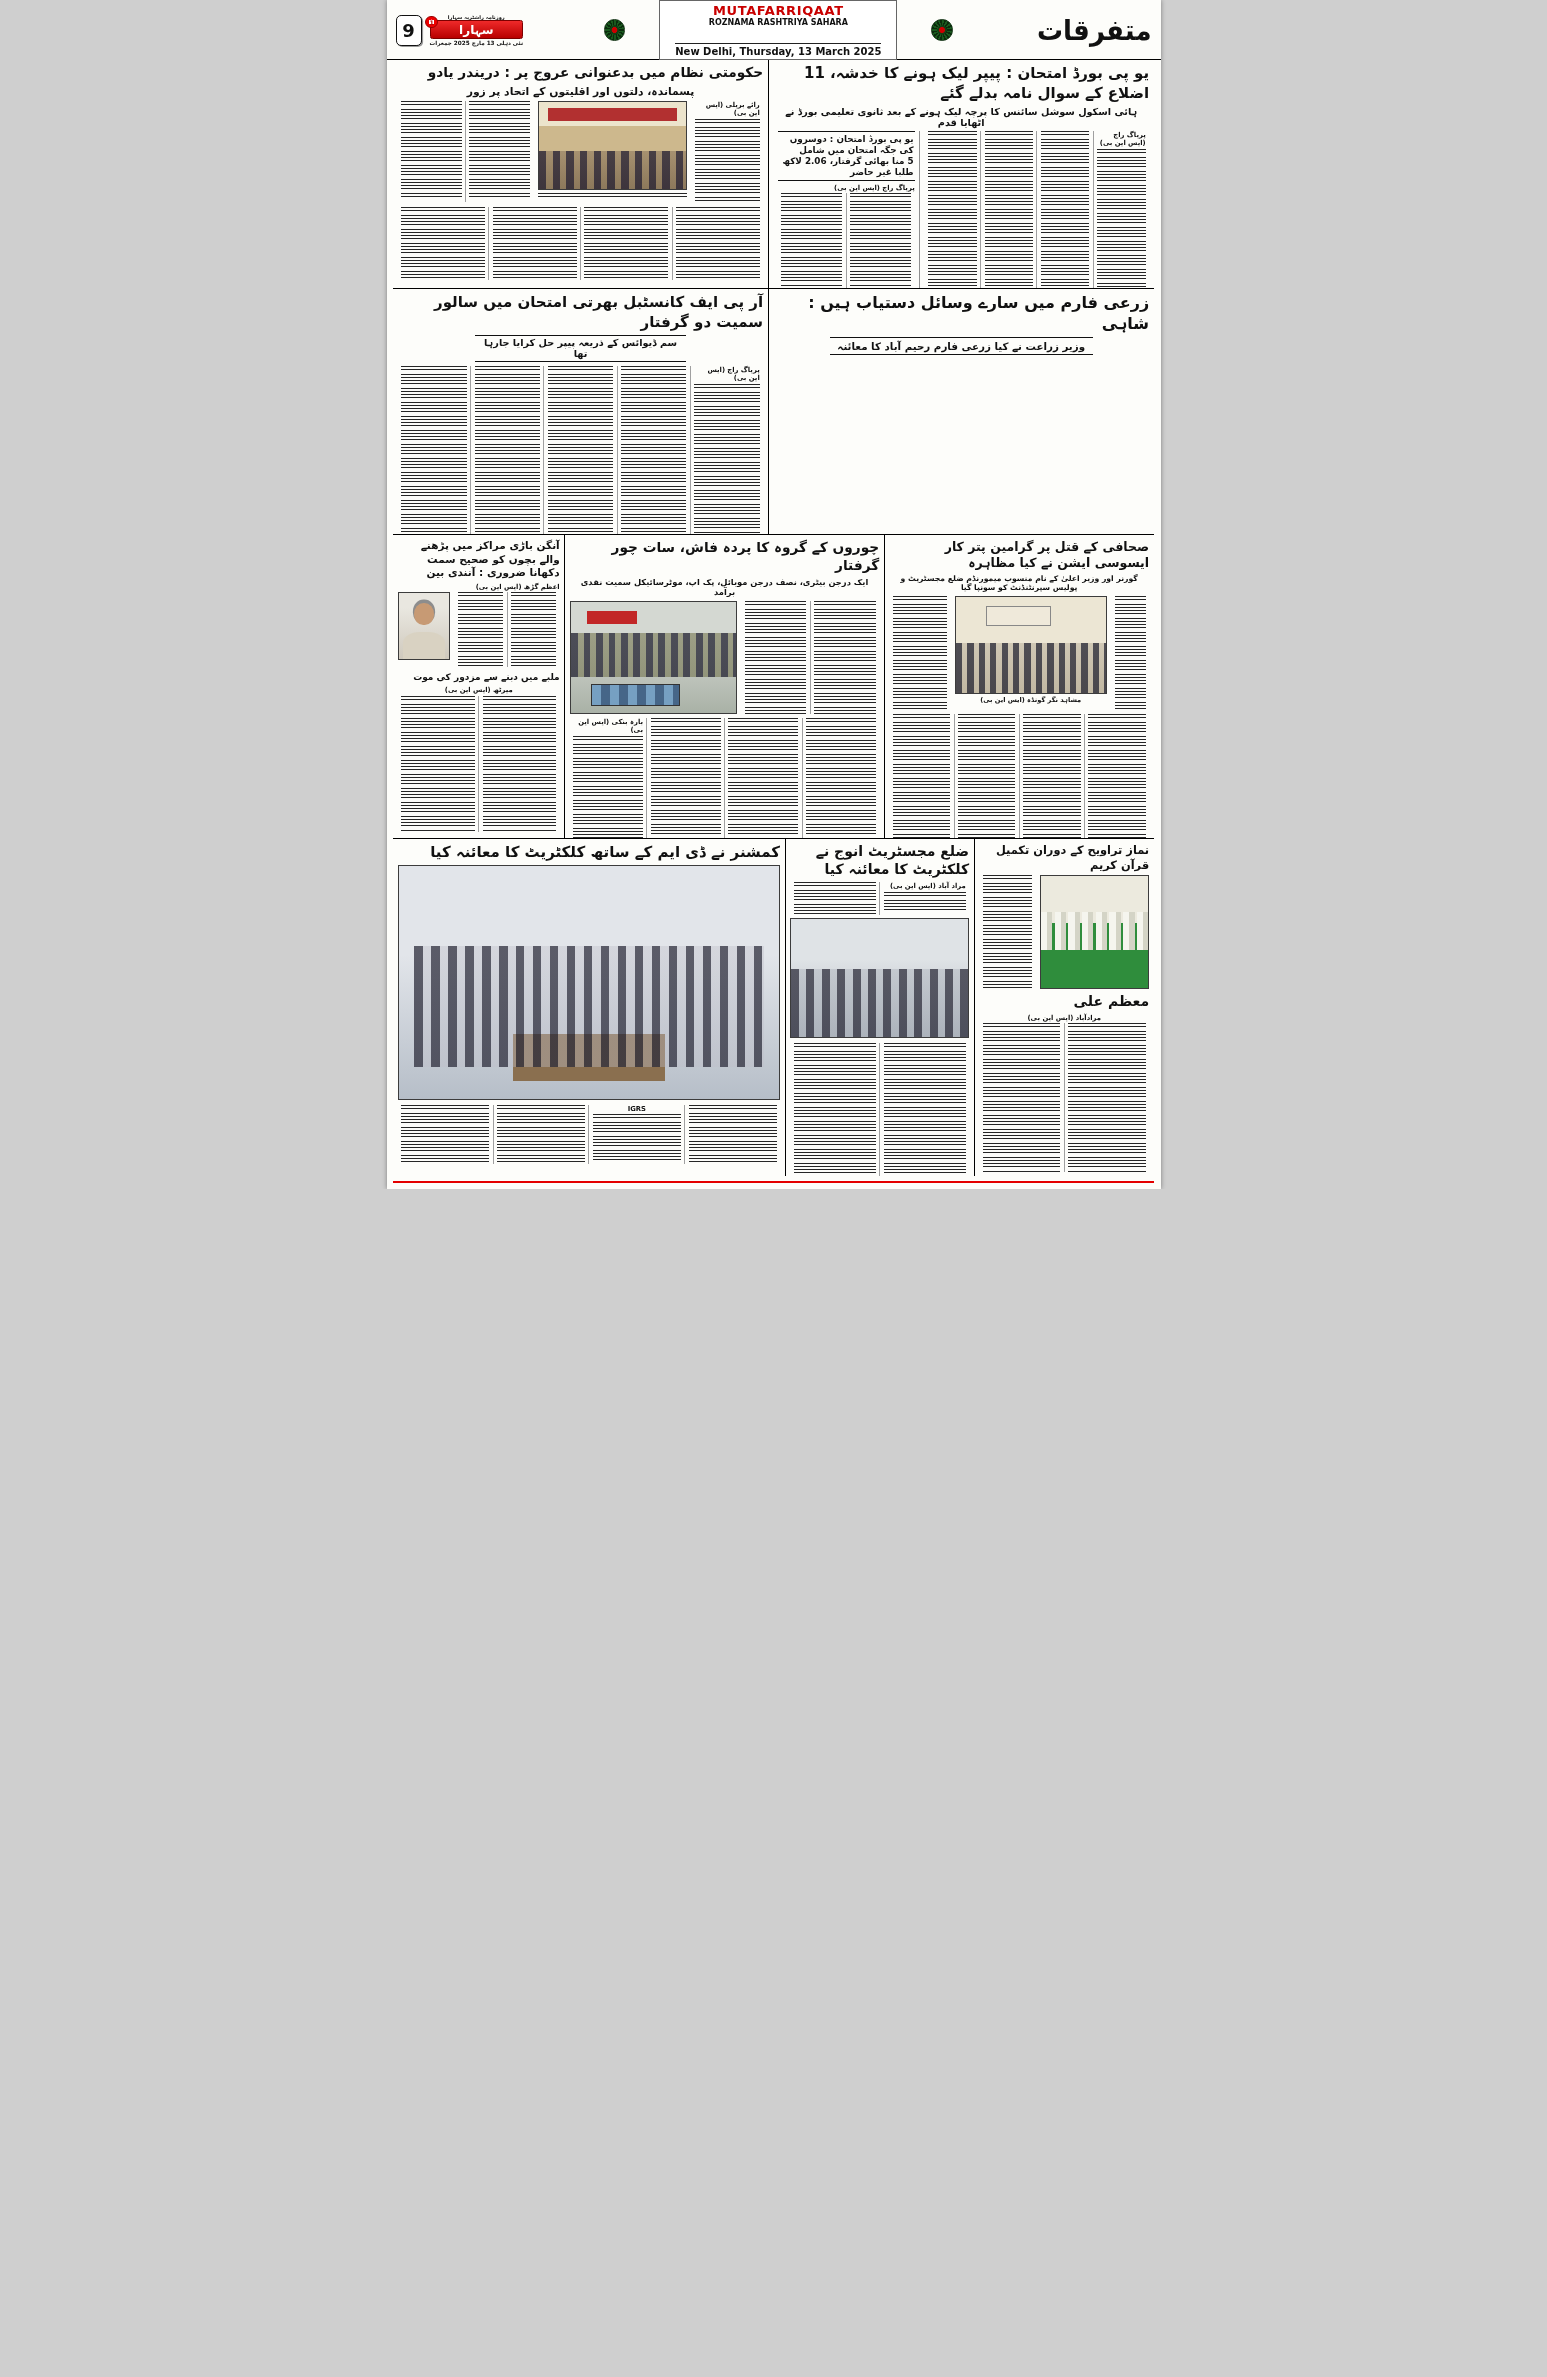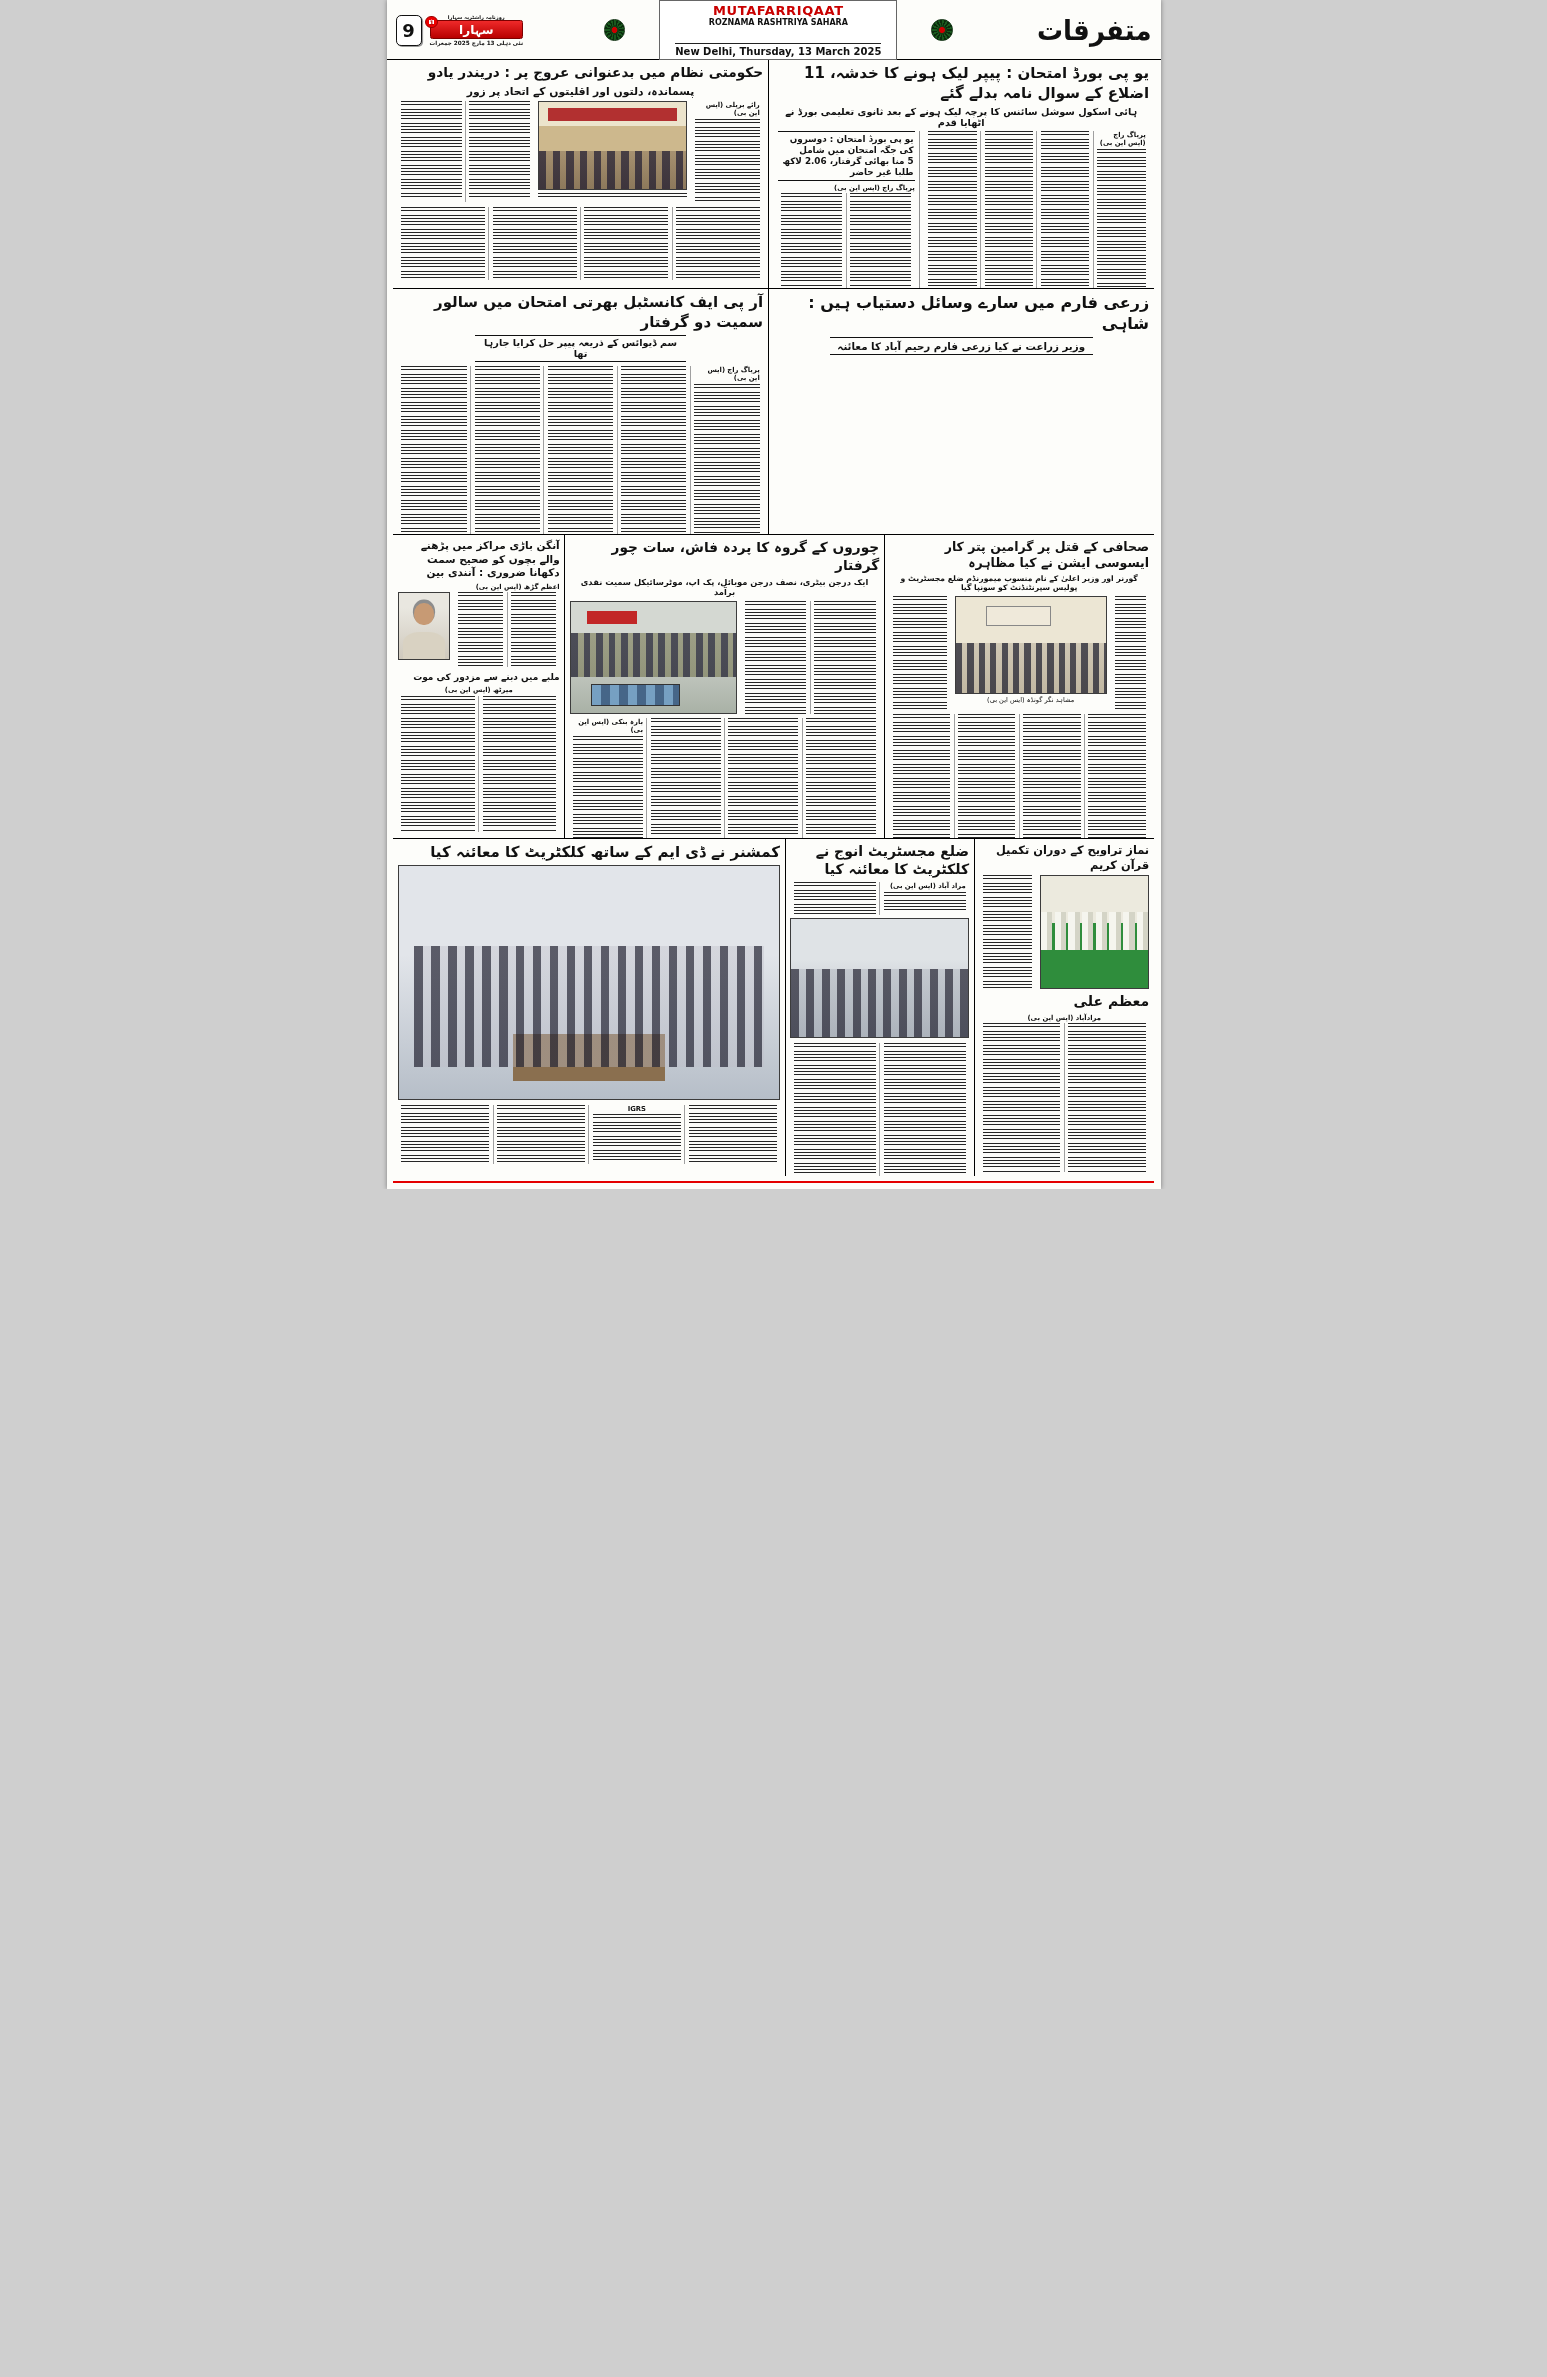--- a/index.html
+++ b/index.html
@@ -53,21 +53,21 @@
 
   .cols { display:flex; }
   .cols .col { flex:1; padding:0 3.4px; min-width:0; display:flex; flex-direction:column; }
   .cols .col + .col { border-inline-start:0.6px solid #a0a0a0; }
 
   .ts { background-image:repeating-linear-gradient(to bottom,#262626 0 0.8px, rgba(0,0,0,0) 0.8px 2.8px); }
 
   .frow { display:flex; gap:4.6px; }
 
   .photo { border:0.6px solid #3c3c3c; position:relative; overflow:hidden; background:#b9b2a6; }
-  .cap { font-weight:normal; font-size:6.6px; text-align:center; padding:2px 0; }
+  .cap { font-weight:bold; font-size:6.6px; text-align:center; padding:2px 0; }
 
   .ph-dais { background:linear-gradient(180deg,#ece4cc 0 28%, #cdb88d 28% 58%, #9b8964 100%); }
   .ph-dais::before { content:""; position:absolute; top:7%; left:6%; right:6%; height:15%; background:#b23030; }
   .ph-dais::after { content:""; position:absolute; bottom:0; left:0; right:0; height:44%;
       background:repeating-linear-gradient(90deg, rgba(38,32,50,.8) 0 7.4px, rgba(126,104,82,.5) 7.4px 13.7px); }
 
   .ph-portrait-man { background:linear-gradient(180deg,#e2e6e8 0 22%, #c2c8cb 100%); }
   .ph-portrait-man::before { content:""; position:absolute; top:13%; left:31%; width:38%; height:32%;
       border-radius:48% 48% 44% 44%; background:#b78a60; }
   .ph-portrait-man::after { content:""; position:absolute; bottom:0; left:10%; right:10%; height:44%;

